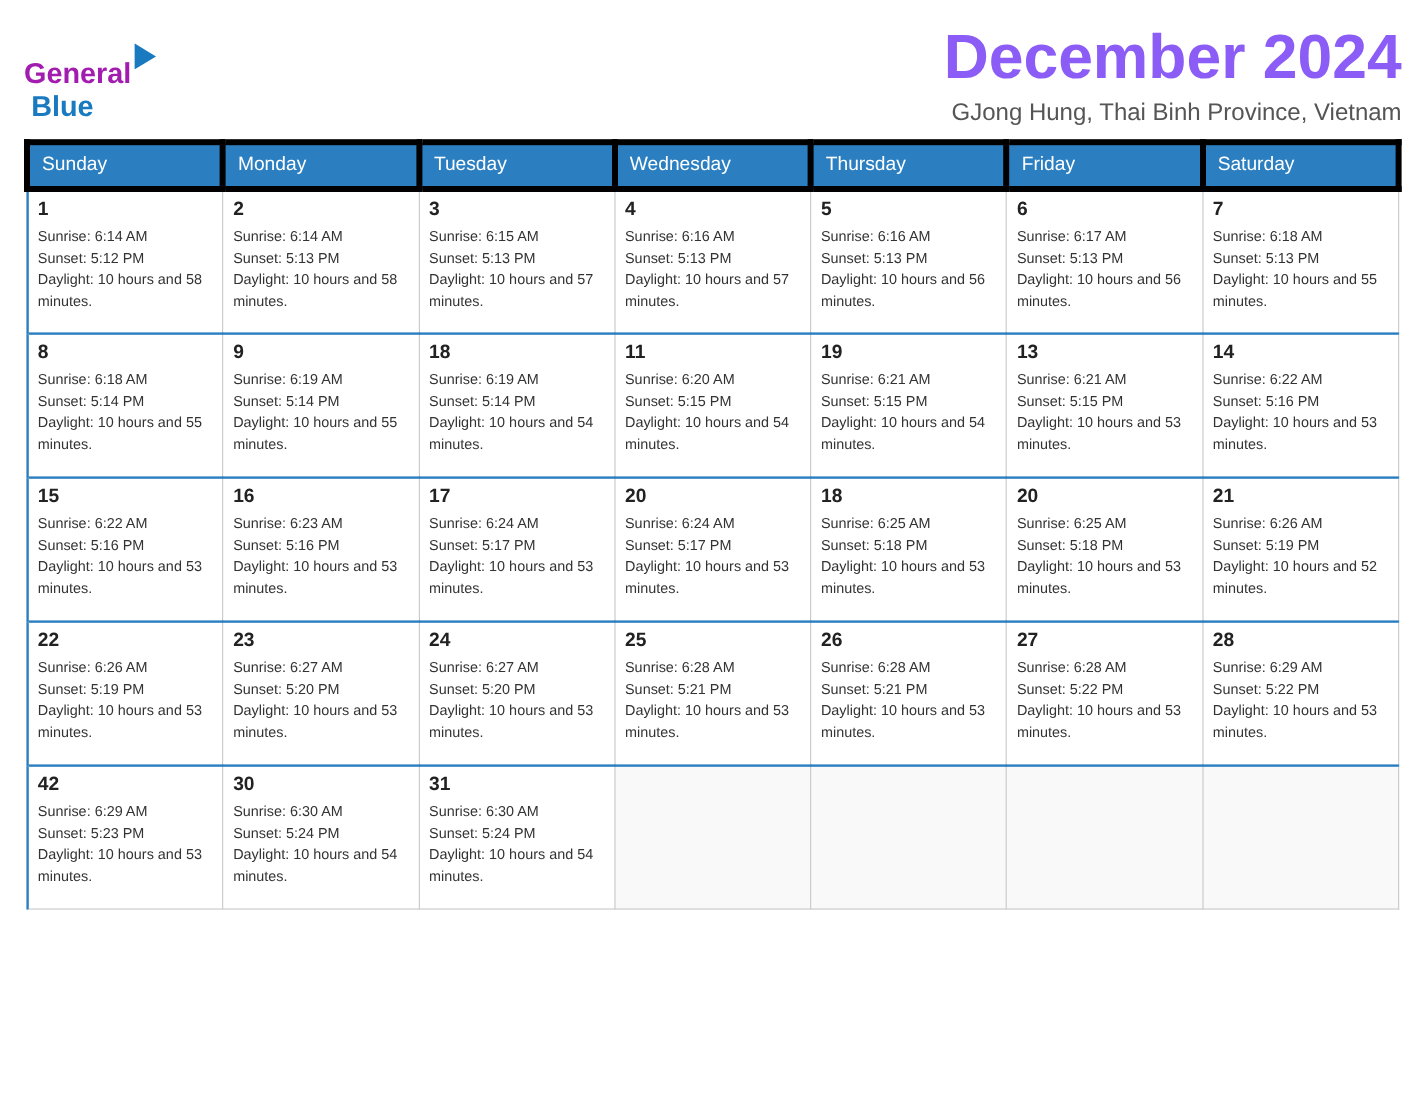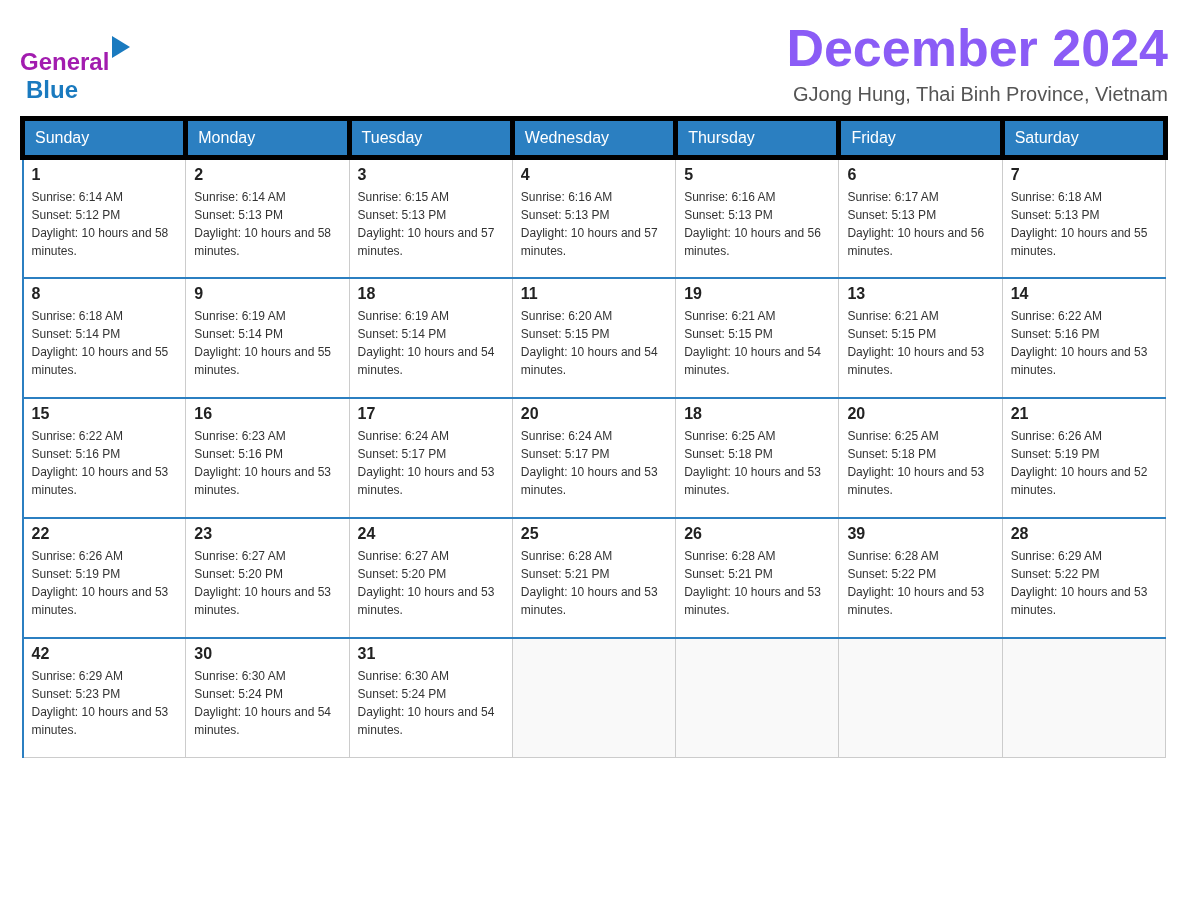--- a/index.html
+++ b/index.html
@@ -217,21 +217,21 @@
         </td>
         <td>
           <span class="day-number">25</span>
           <div class="day-info">Sunrise: 6:28 AM<br>Sunset: 5:21 PM<br>Daylight: 10 hours and 53 minutes.</div>
         </td>
         <td>
           <span class="day-number">26</span>
           <div class="day-info">Sunrise: 6:28 AM<br>Sunset: 5:21 PM<br>Daylight: 10 hours and 53 minutes.</div>
         </td>
         <td>
-          <span class="day-number">39</span>
+          <span class="day-number">27</span>
           <div class="day-info">Sunrise: 6:28 AM<br>Sunset: 5:22 PM<br>Daylight: 10 hours and 53 minutes.</div>
         </td>
         <td>
           <span class="day-number">28</span>
           <div class="day-info">Sunrise: 6:29 AM<br>Sunset: 5:22 PM<br>Daylight: 10 hours and 53 minutes.</div>
         </td>
       </tr>
       <tr>
         <td>
           <span class="day-number">42</span>

